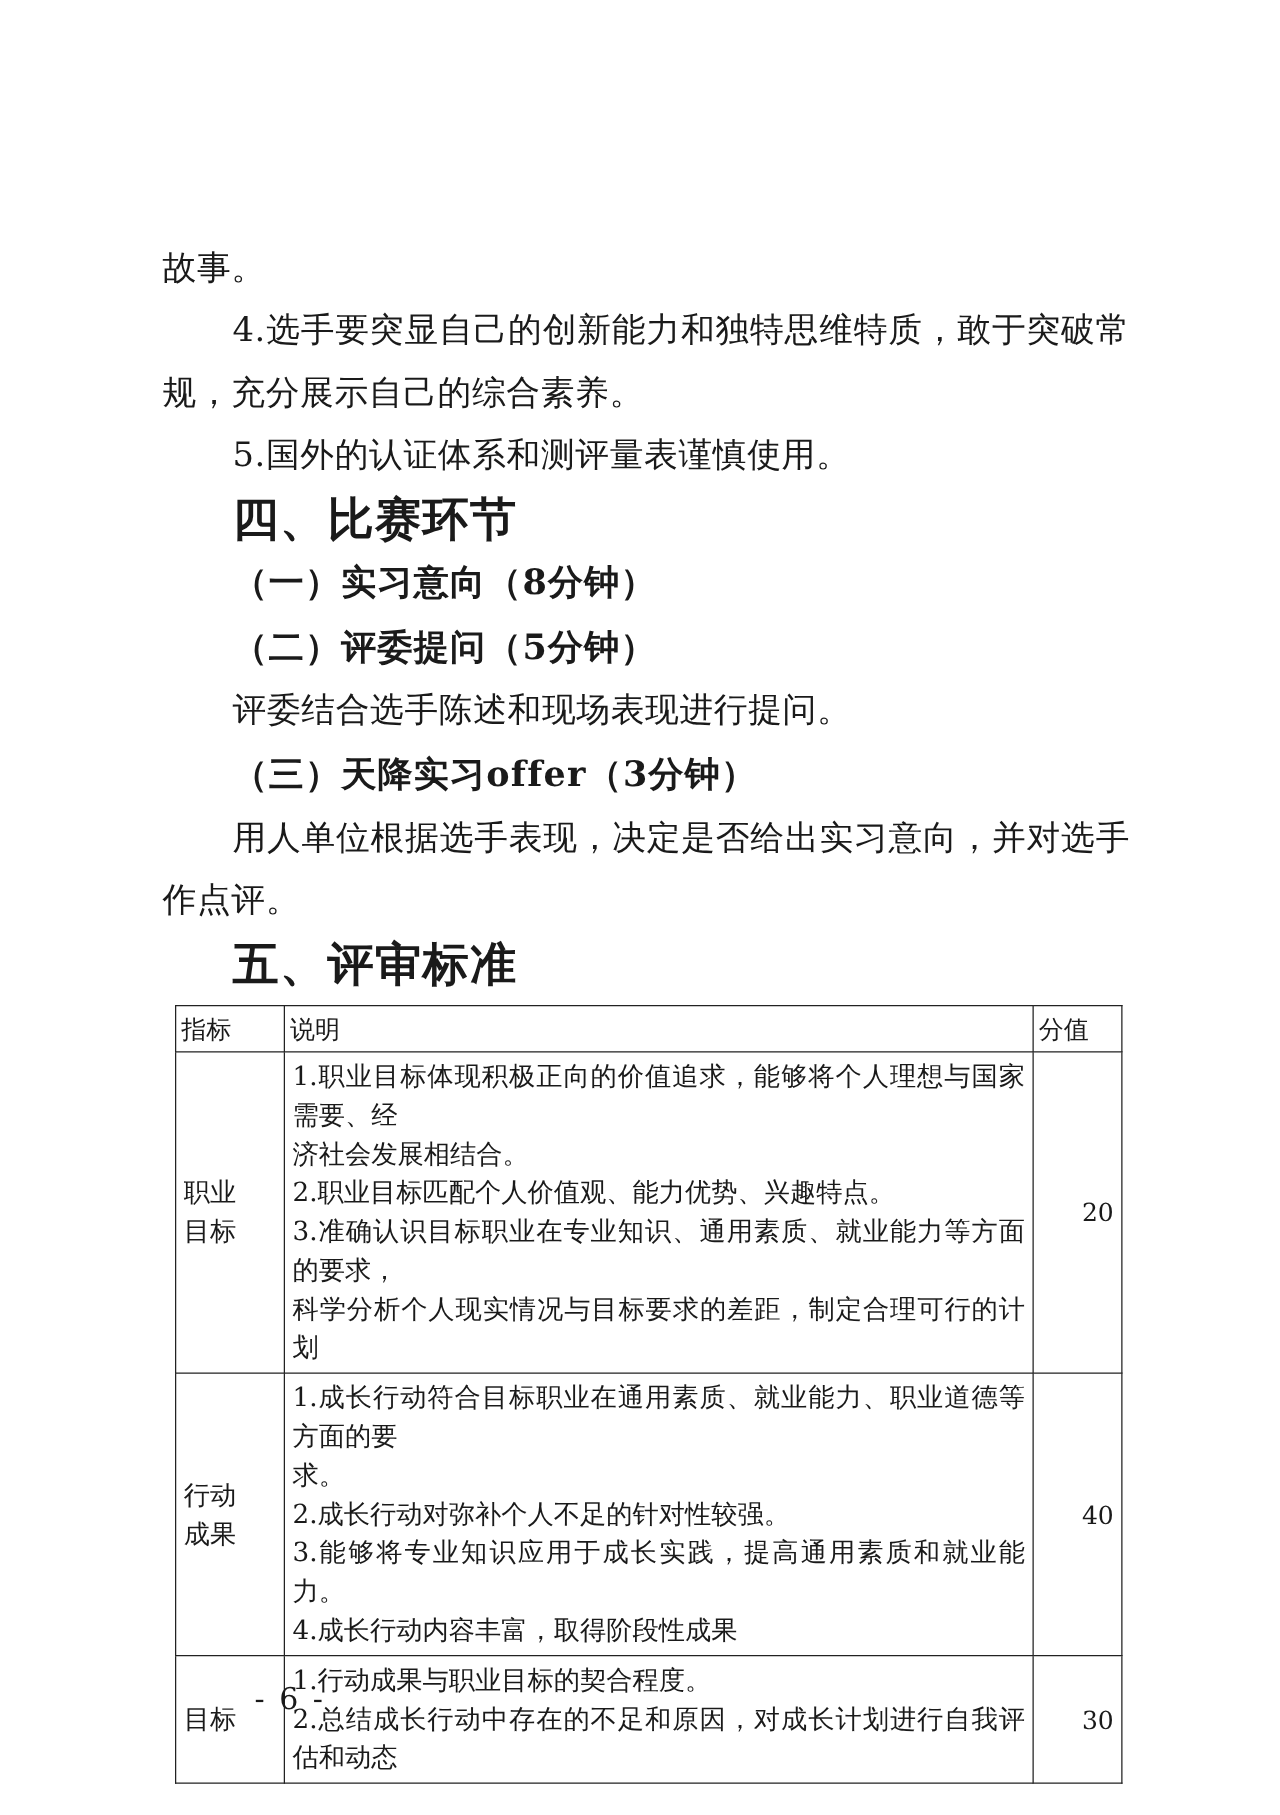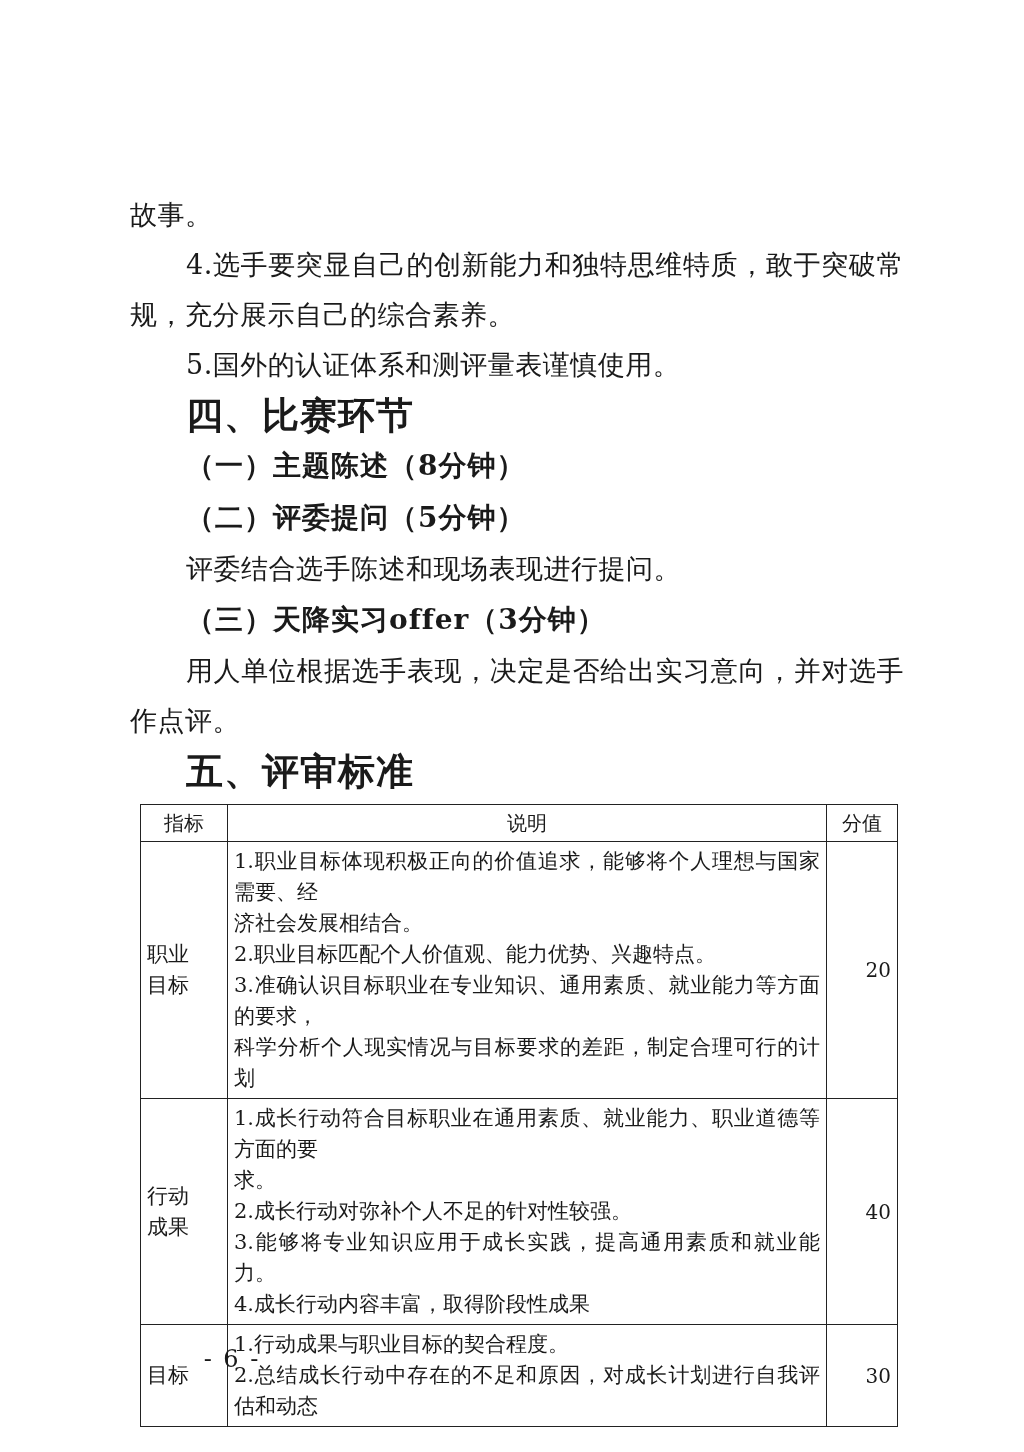--- a/index.html
+++ b/index.html
@@ -62,21 +62,21 @@
   table.score th, table.score td {
     border: 1px solid #222;
     font-size: 20px;
     line-height: 30px;
     font-family: "DejaVu Serif", serif;
     vertical-align: middle;
     padding: 4px 6px;
   }
   table.score th {
     font-weight: normal;
-    text-align: center;
+    text-align: left;
     padding: 3px 4px;
     font-size: 20px;
   }
   td.idx {
     width: 78px;
     text-align: center;
     font-size: 21px;
     line-height: 31px;
     padding: 4px 2px;
   }
@@ -114,21 +114,21 @@
 <body>
 
 <div class="page">
 
   <p class="para">故事。</p>
   <p class="para indent">4.选手要突显自己的创新能力和独特思维特质，敢于突破常规，充分展示自己的综合素养。</p>
   <p class="para indent">5.国外的认证体系和测评量表谨慎使用。</p>
 
   <p class="heading">四、比赛环节</p>
 
-  <p class="subheading">（一）主题陈述（8分钟）</p>
+  <p class="subheading">（一）实习意向（8分钟）</p>
 
   <p class="subheading">（二）评委提问（5分钟）</p>
   <p class="para indent">评委结合选手陈述和现场表现进行提问。</p>
 
   <p class="subheading">（三）天降实习offer（3分钟）</p>
   <p class="para indent">用人单位根据选手表现，决定是否给出实习意向，并对选手作点评。</p>
 
   <p class="heading">五、评审标准</p>
 
   <div class="tablewrap">

